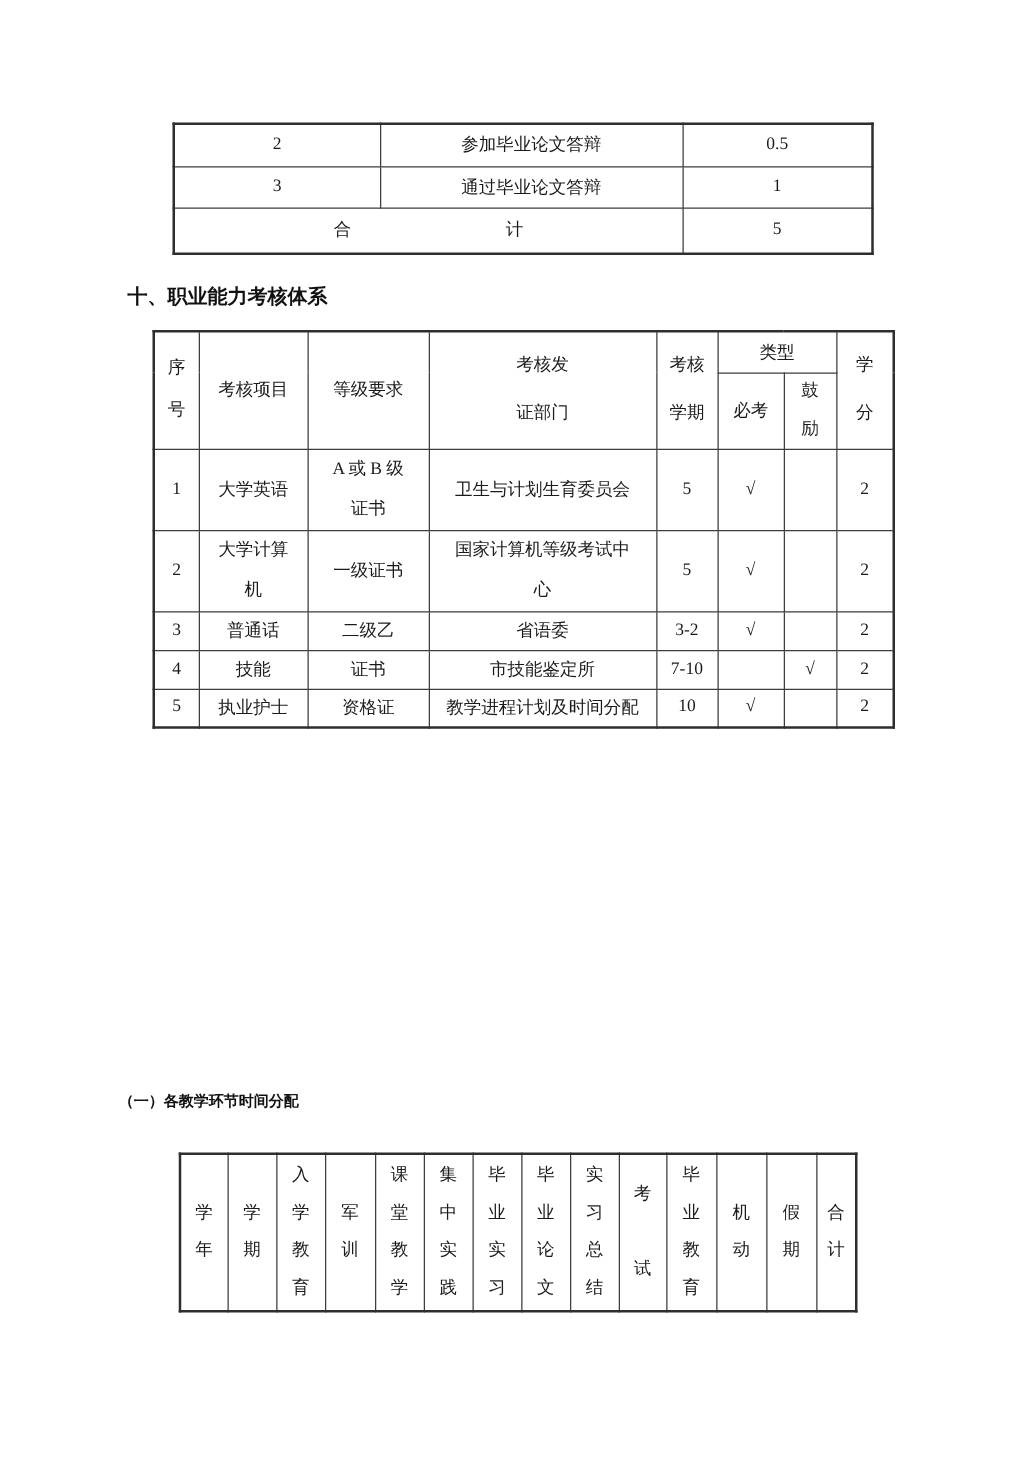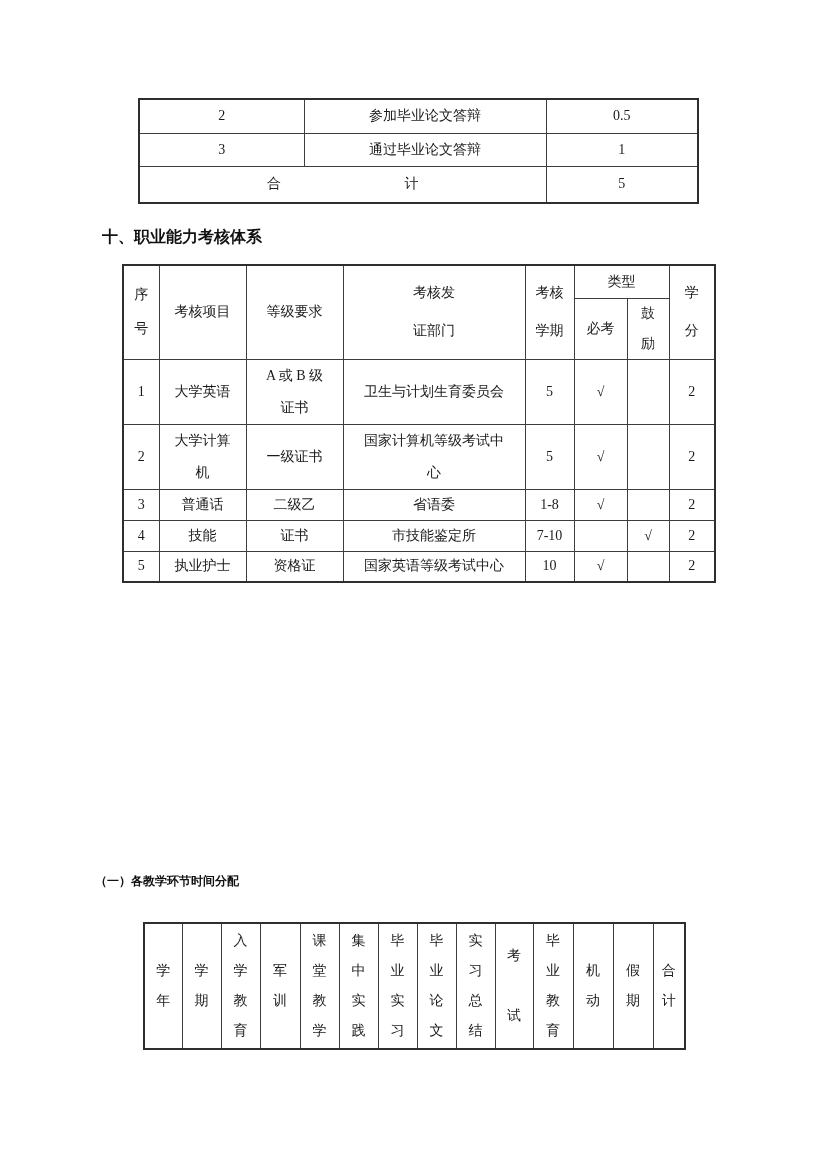--- a/index.html
+++ b/index.html
@@ -179,40 +179,40 @@
         <td>5</td>
         <td>√</td>
         <td></td>
         <td>2</td>
       </tr>
       <tr class="dr-s">
         <td>3</td>
         <td>普通话</td>
         <td>二级乙</td>
         <td>省语委</td>
-        <td>1-8</td>
+        <td>3-2</td>
         <td>√</td>
         <td></td>
         <td>2</td>
       </tr>
       <tr class="dr-s">
         <td>4</td>
         <td>技能</td>
         <td>证书</td>
         <td>市技能鉴定所</td>
         <td>7-10</td>
         <td></td>
         <td>√</td>
         <td>2</td>
       </tr>
       <tr class="dr-s">
         <td>5</td>
         <td>执业护士</td>
         <td>资格证</td>
-        <td>国家英语等级考试中心</td>
+        <td>教学进程计划及时间分配</td>
         <td>10</td>
         <td>√</td>
         <td></td>
         <td>2</td>
       </tr>
     </tbody>
   </table>
 
   <div class="h-main h-sub">（一）各教学环节时间分配</div>
 

